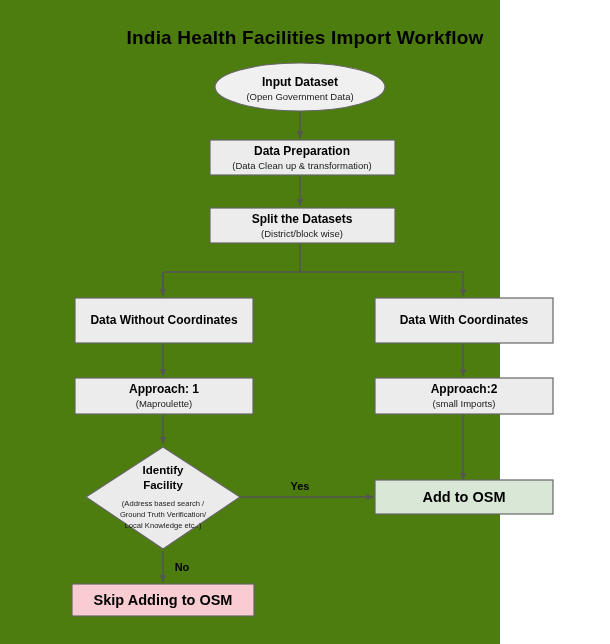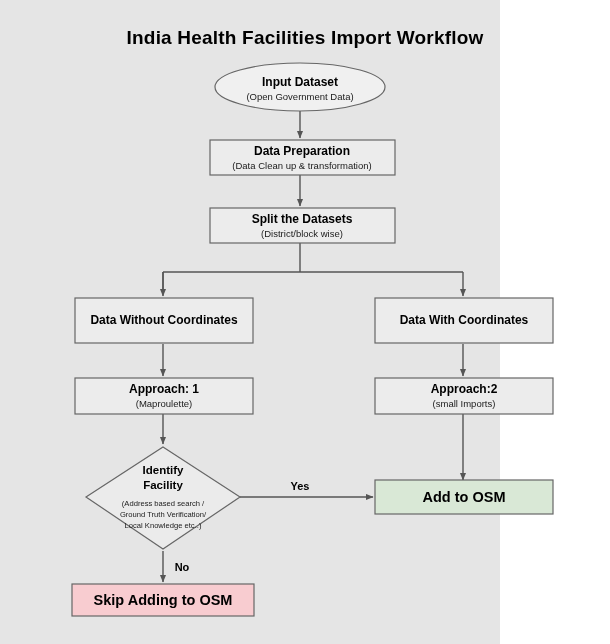--- a/index.html
+++ b/index.html
@@ -11,21 +11,21 @@
     width: 610px;
     height: 644px;
     font-family: "Liberation Sans", sans-serif;
     color: #000000;
     overflow: hidden;
   }
   #diagram-root {
     position: relative;
     width: 500px;
     height: 644px;
-    background: #e5e5e5;
+    background: #4d7c0f;
   }
   svg.flow-canvas {
     position: absolute;
     top: 0;
     left: 0;
     width: 610px;
     height: 644px;
   }
   .node-shape {
     stroke: #666666;

